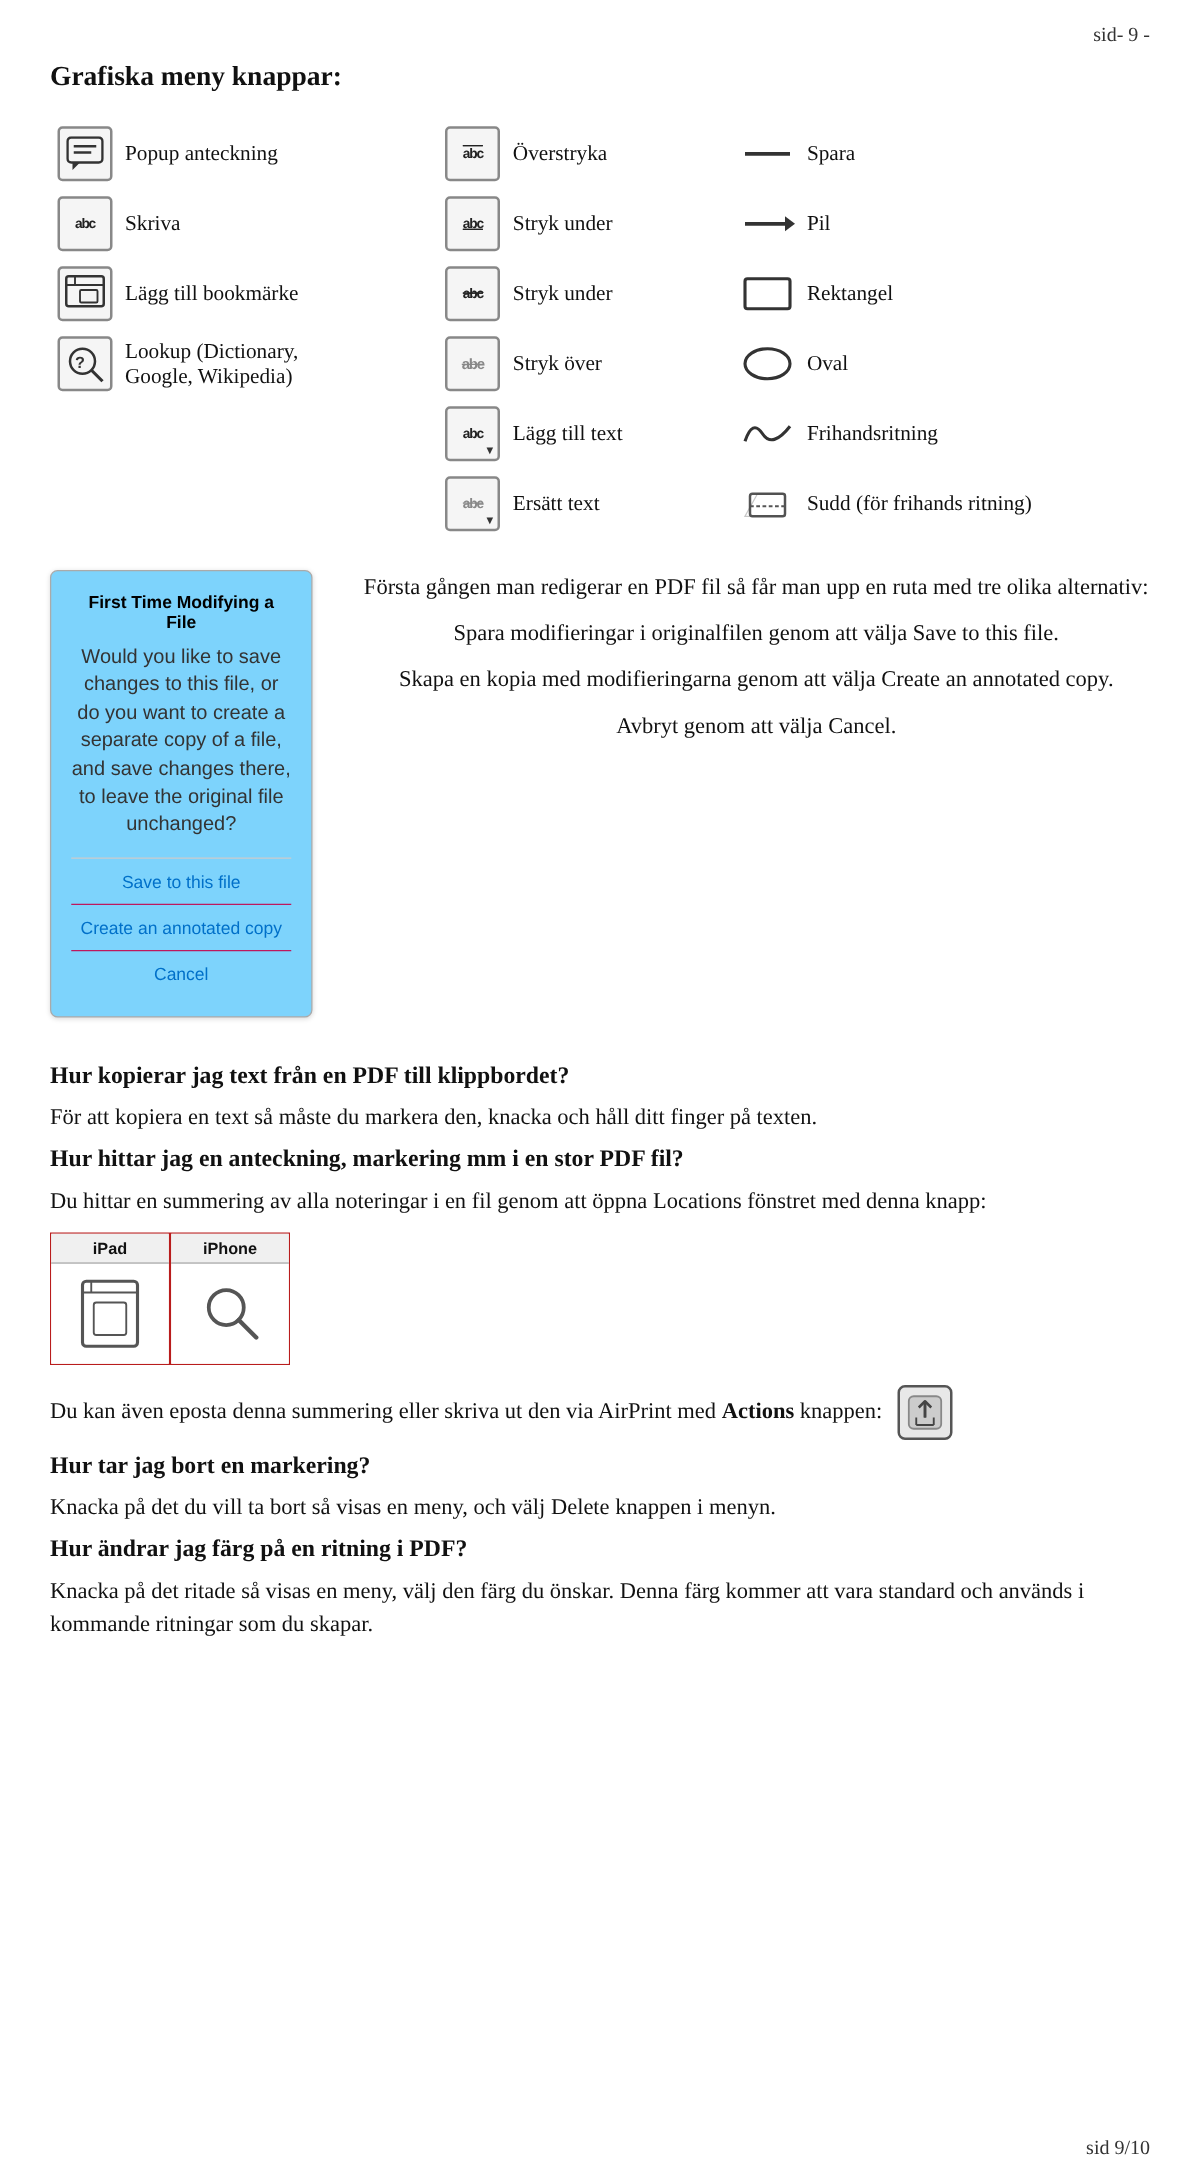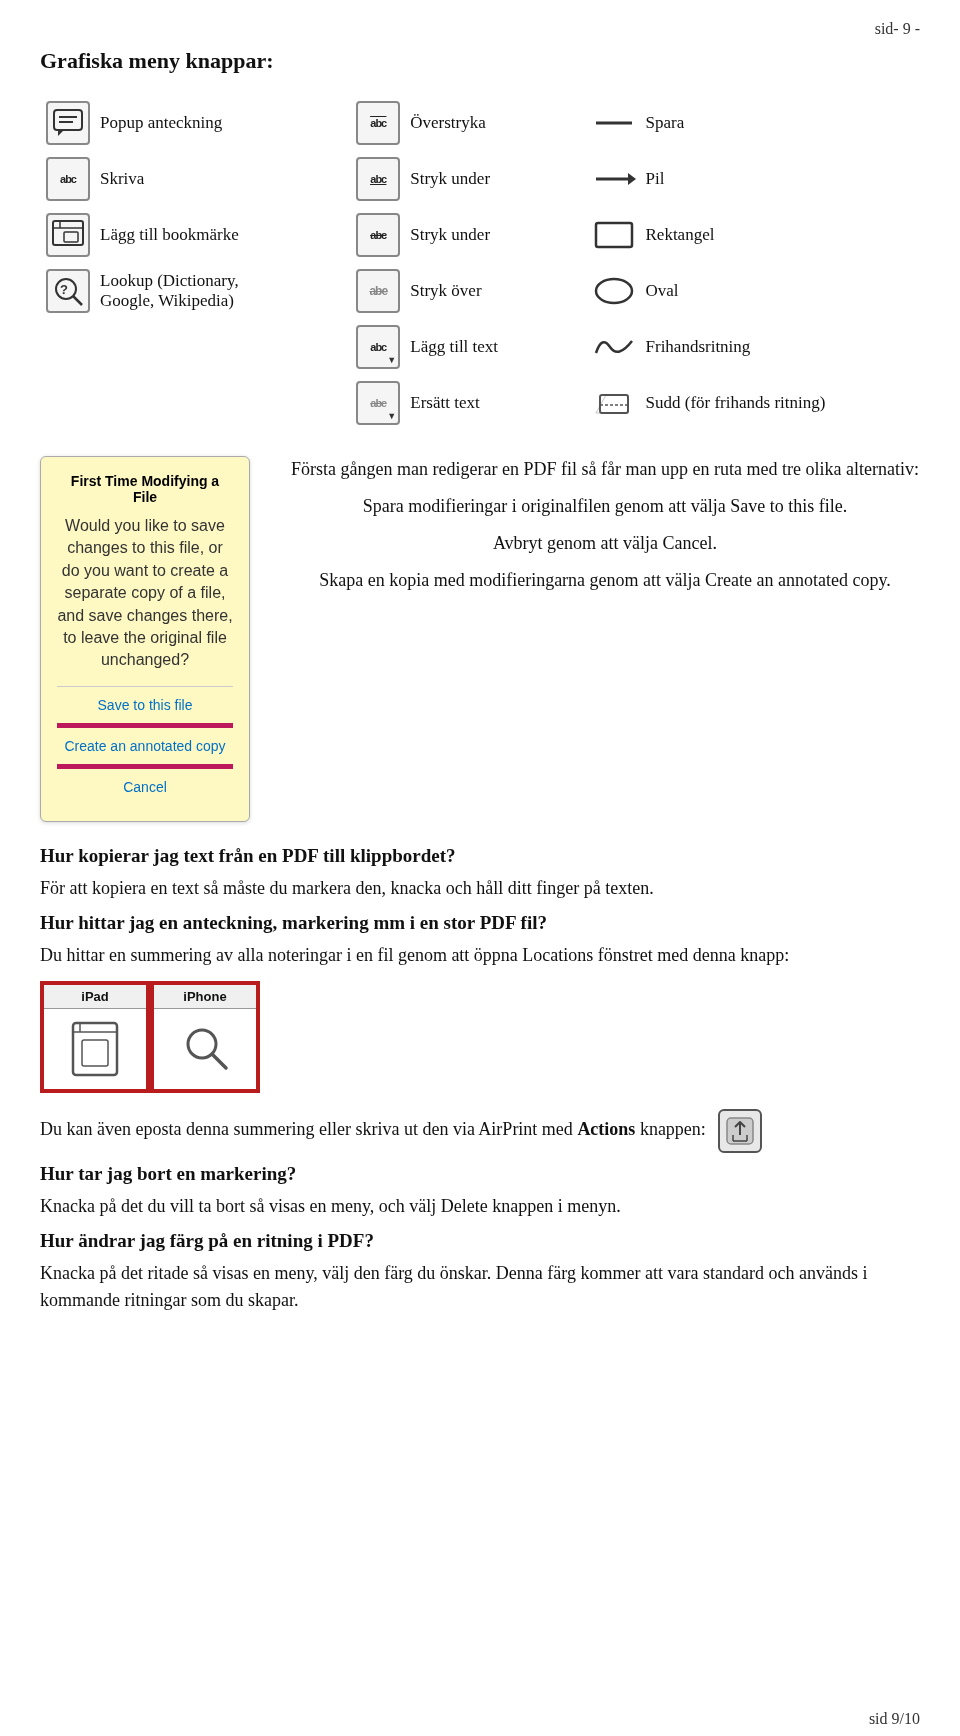--- a/index.html
+++ b/index.html
@@ -48,24 +48,24 @@
       font-size: 11px;
       font-weight: bold;
       color: #222;
       letter-spacing: -1px;
     }
 
     
     .dialog-box {
       border: 1px solid #aaa;
       border-radius: 6px;
-      background: #fef9c3;
+      background: #7dd3fc;
       padding: 16px;
       width: 210px;
-      margin-bottom: 3px;
+      margin-bottom: 16px;
       box-shadow: 0 1px 4px rgba(0,0,0,0.15);
     }
 
     .dialog-title {
       font-size: 14px;
       font-weight: bold;
       text-align: center;
       margin-bottom: 10px;
       color: #000;
       font-family: Arial, sans-serif;
@@ -87,21 +87,21 @@
     }
 
     .dialog-btn {
       display: block;
       text-align: center;
       padding: 10px 0;
       font-size: 14px;
       color: #0070c9;
       font-family: Arial, sans-serif;
       cursor: pointer;
-      border-bottom: 5px solid #be185d;
+      border-bottom: 1px solid #be185d;
     }
 
     .dialog-btn:last-child {
       border-bottom: none;
     }
 
     
     .main-text {
       font-size: 18px;
       line-height: 1.5;
@@ -122,22 +122,22 @@
     }
 
     
     .device-grid {
       display: flex;
       gap: 0;
       margin: 12px 0 16px 0;
     }
 
     .device-cell {
-      border: 4px solid #b91c1c;
-      width: 110px;
+      border: 1px solid #b91c1c;
+      width: 96px;
     }
 
     .device-label {
       font-size: 13px;
       font-weight: bold;
       text-align: center;
       padding: 4px 0;
       border-bottom: 1px solid #999;
       font-family: Arial, sans-serif;
       background: #f0f0f0;
@@ -399,22 +399,22 @@
       <hr class="dialog-divider">
       <div class="dialog-btn">Save to this file</div>
       <div class="dialog-btn">Create an annotated copy</div>
       <div class="dialog-btn" style="color:#0070c9;">Cancel</div>
     </div>
   </div>
 
   <div class="right-text-col">
     <p class="main-text">Första gången man redigerar en PDF fil så får man upp en ruta med tre olika alternativ:</p>
     <p class="main-text">Spara modifieringar i originalfilen genom att välja Save to this file.</p>
+    <p class="main-text">Skapa en kopia med modifieringarna genom att välja Create an annotated copy.</p>
     <p class="main-text">Avbryt genom att välja Cancel.</p>
-    <p class="main-text">Skapa en kopia med modifieringarna genom att välja Create an annotated copy.</p>
   </div>
 </div>
 
 <div>
   <p class="section-question">Hur kopierar jag text från en PDF till klippbordet?</p>
   <p class="section-answer">För att kopiera en text så måste du markera den, knacka och håll ditt finger på texten.</p>
 </div>
 
 <div>
   <p class="section-question">Hur hittar jag en anteckning, markering mm i en stor PDF fil?</p>

